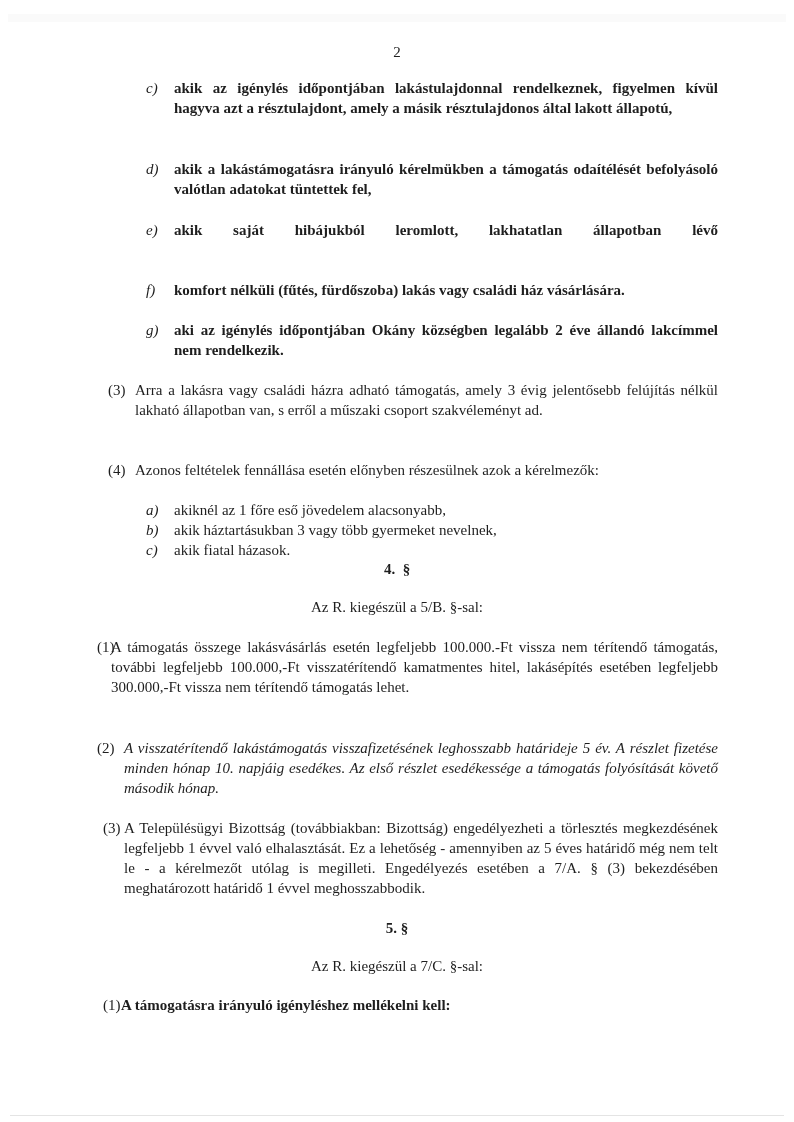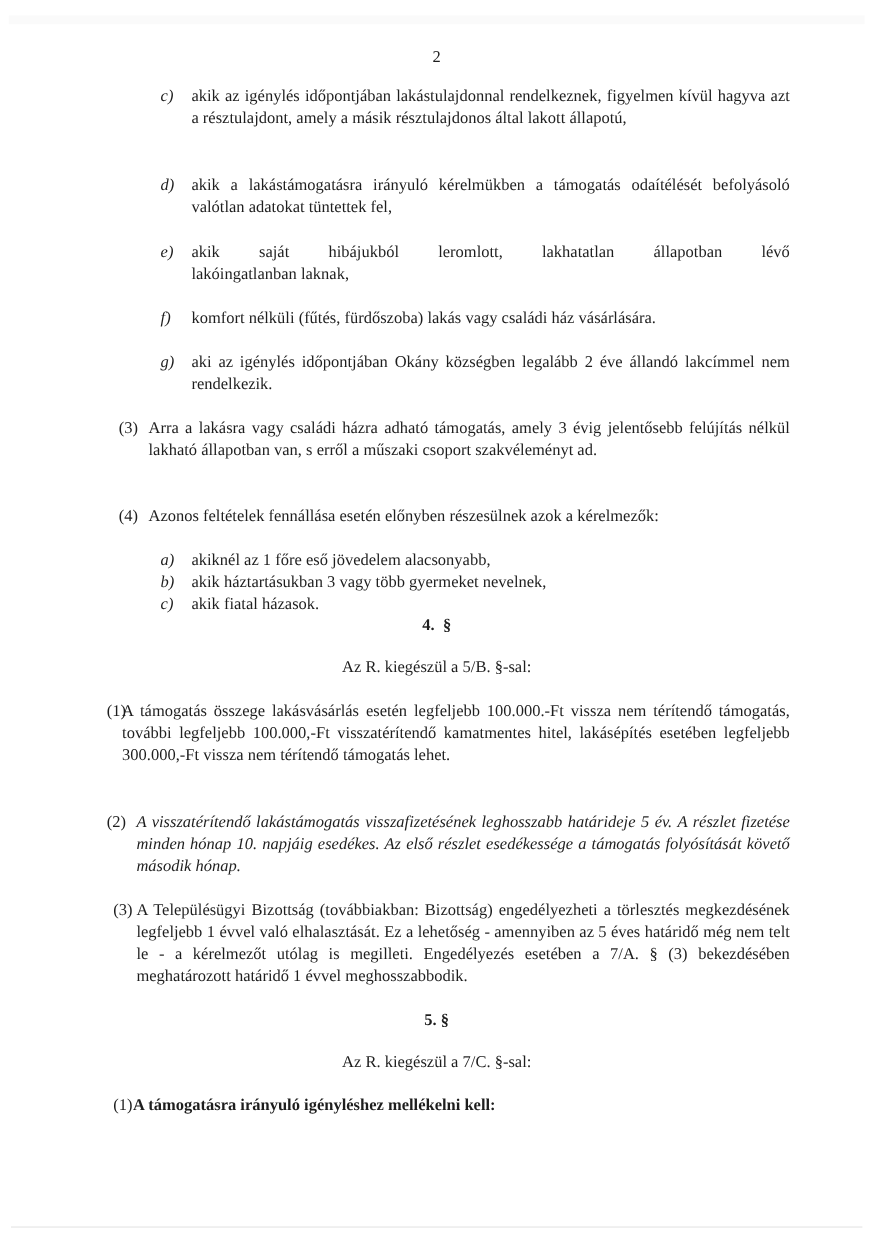--- a/index.html
+++ b/index.html
@@ -44,20 +44,21 @@
     .item .lbl {
       position: absolute;
       left: 0;
       font-style: italic;
     }
     .item .txt {
       display: block;
       margin-left: 28px;
       text-align: justify;
       text-align-last: left;
+      font-weight: bold;
     }
     .para {
       position: absolute;
       left: 108px;
       width: 610px;
     }
     .para .num {
       position: absolute;
       left: 0;
     }
@@ -103,21 +104,20 @@
 </div>
 
 <div class="item" style="top:159px;">
   <span class="lbl">d)</span>
   <span class="txt">akik a lakástámogatásra irányuló kérelmükben a támogatás odaítélését befolyásoló valótlan adatokat tüntettek fel,</span>
 </div>
 
 <div class="item" style="top:220px;">
   <span class="lbl">e)</span>
   <span class="txt" style="text-align-last: justify;">akik saját hibájukból leromlott, lakhatatlan állapotban lévő</span>
-  <span class="txt">lakóingatlanban laknak,</span>
 </div>
 
 <div class="item" style="top:280px;">
   <span class="lbl">f)</span>
   <span class="txt">komfort nélküli (fűtés, fürdőszoba) lakás vagy családi ház vásárlására.</span>
 </div>
 
 <div class="item" style="top:320px;">
   <span class="lbl">g)</span>
   <span class="txt">aki az igénylés időpontjában Okány községben legalább 2 éve állandó lakcímmel nem rendelkezik.</span>

